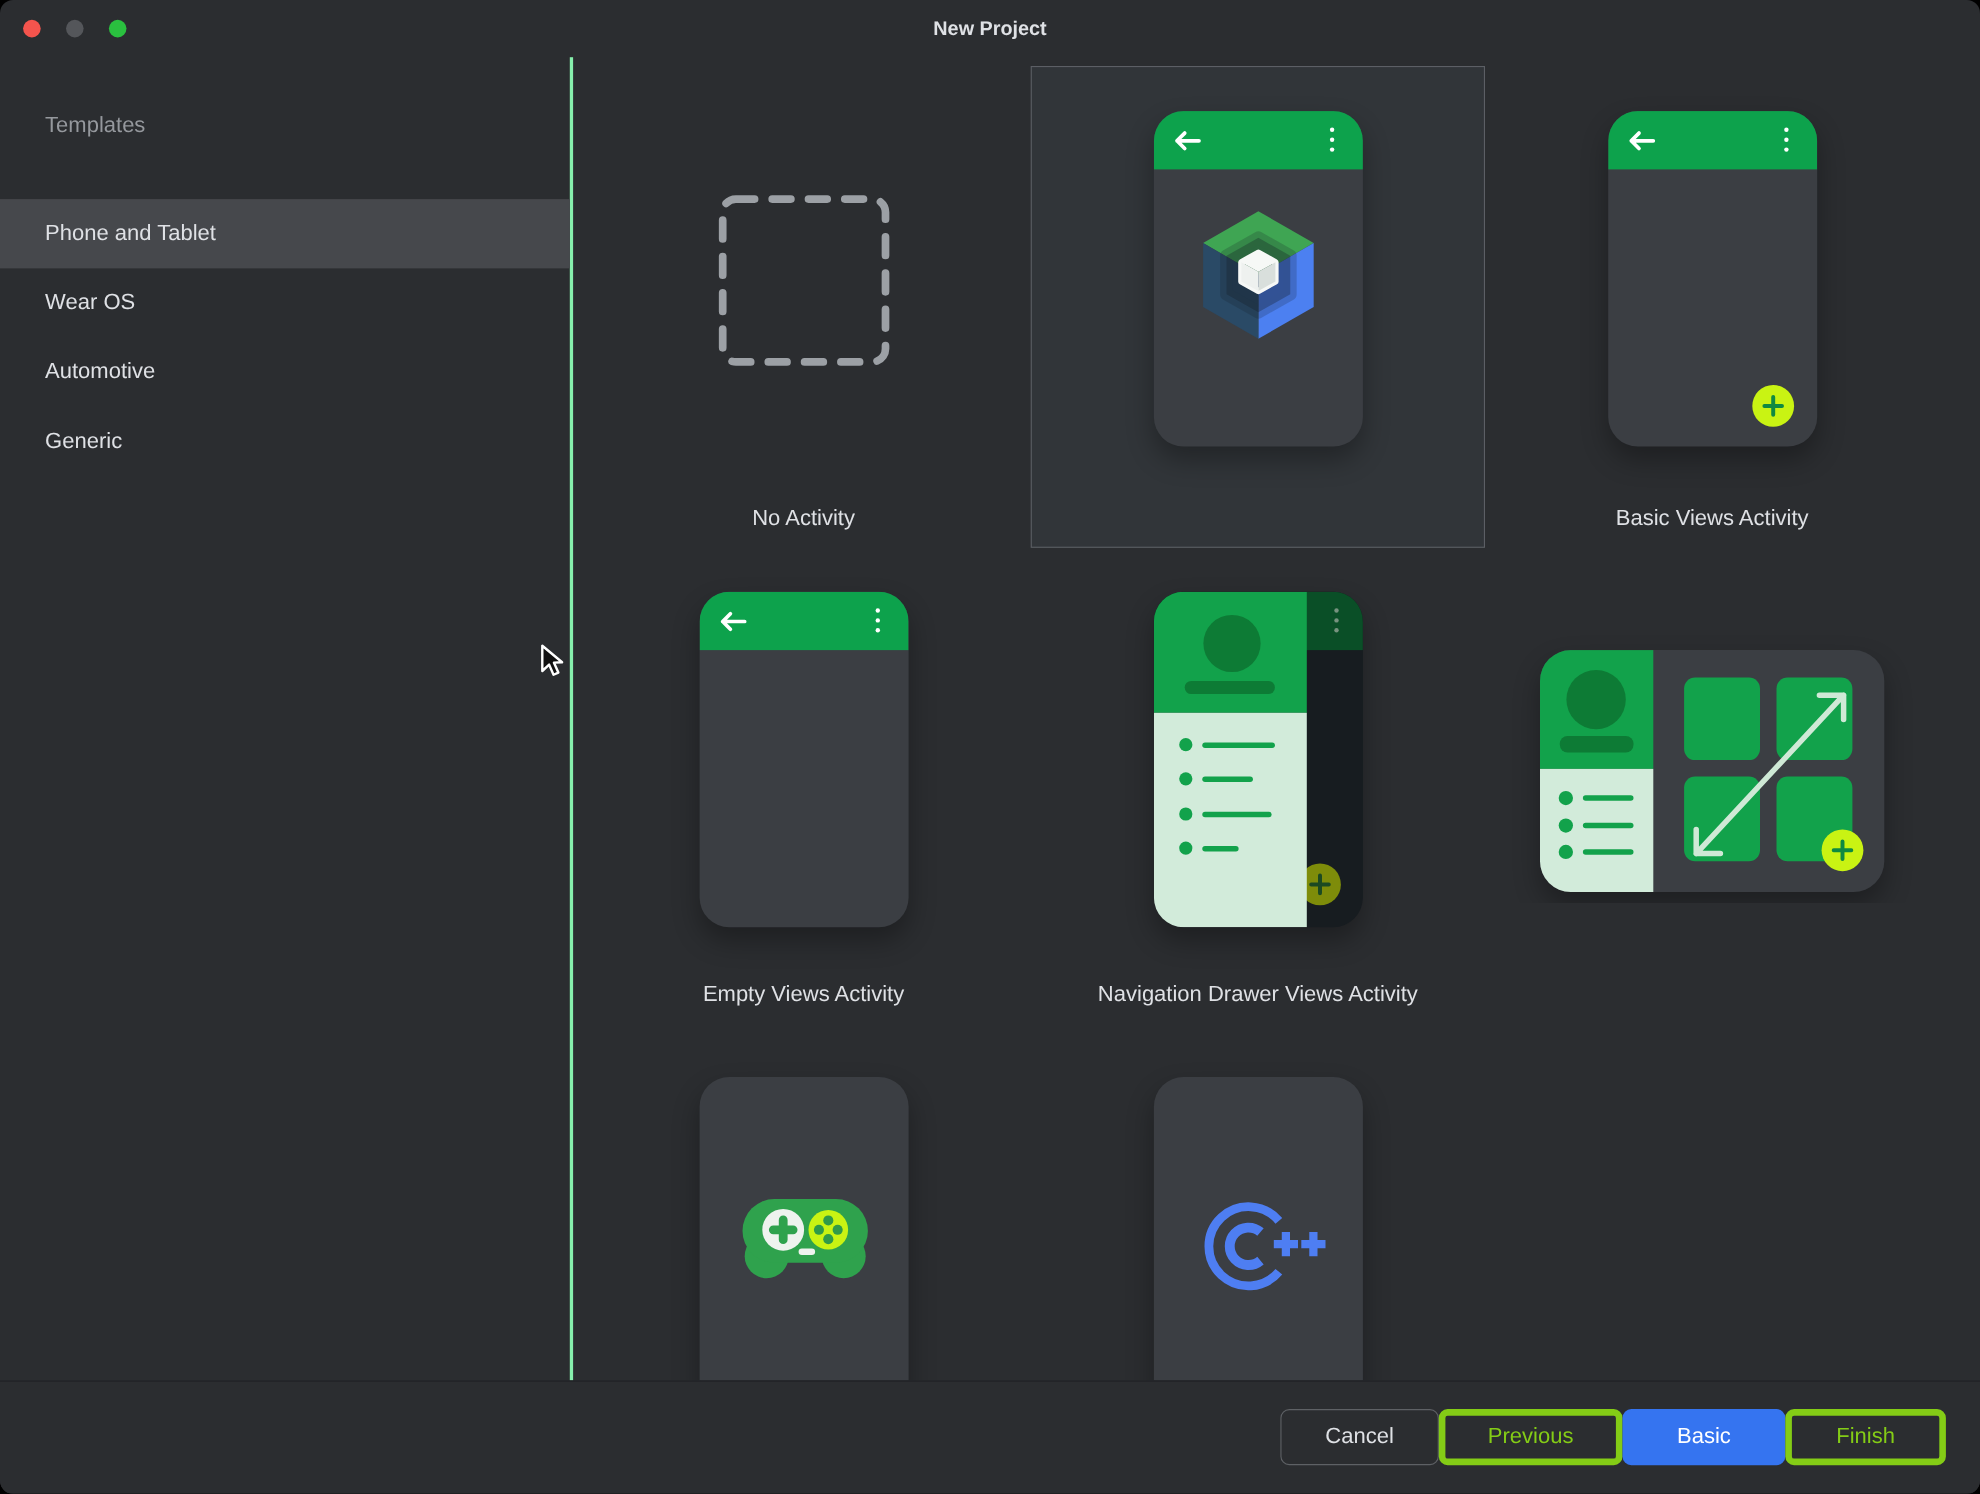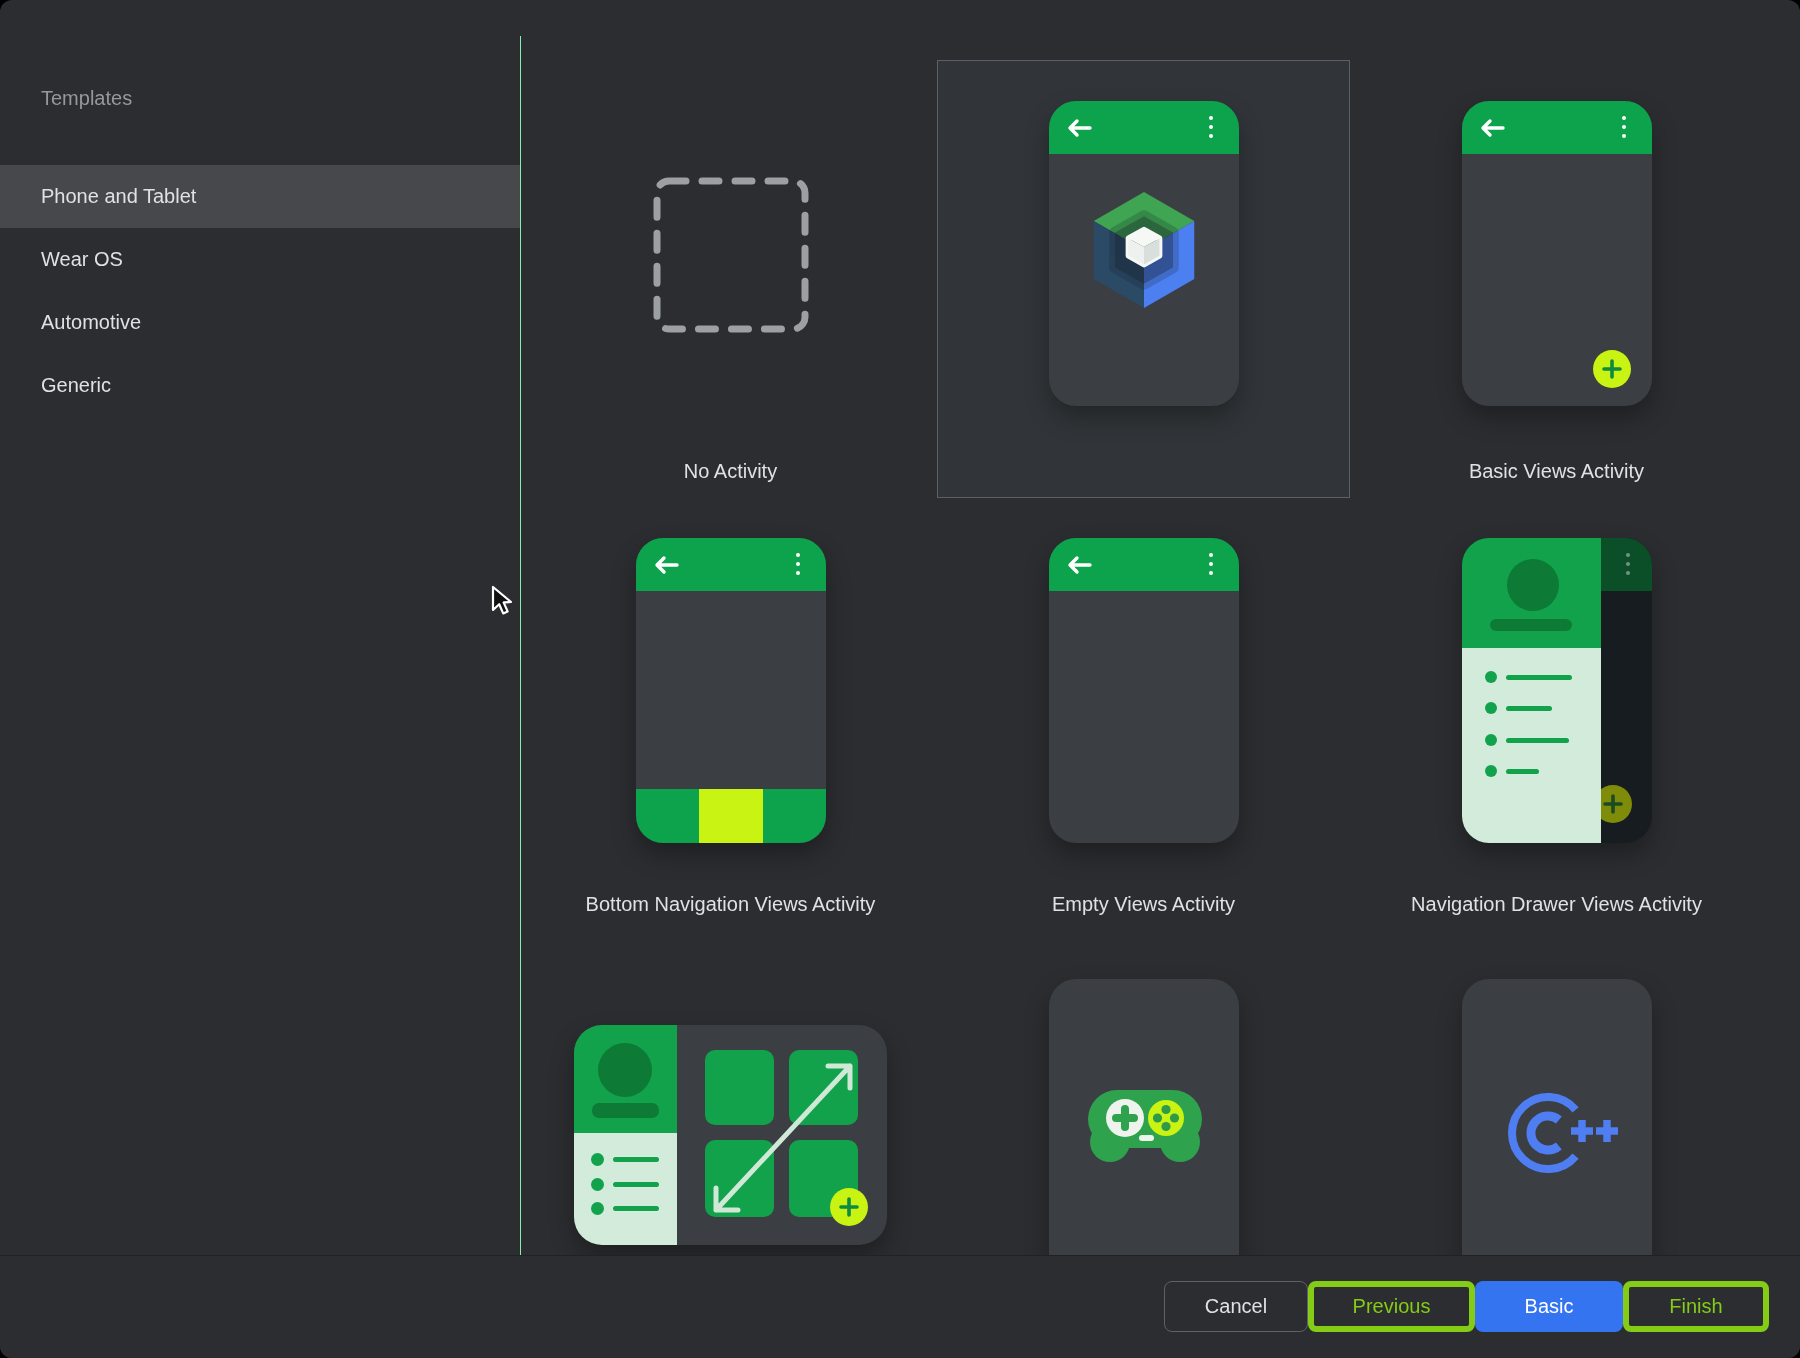--- a/index.html
+++ b/index.html
@@ -8,21 +8,21 @@
   
   .titlebar{position:absolute;left:0;top:0;right:0;height:52px;}
   .lights{position:absolute;left:21px;top:18px;display:flex;gap:23px;}
   .light{width:16px;height:16px;border-radius:50%;}
   .light.red{background:#f4544d;}
   .light.gray{background:#54565a;}
   .light.green{background:#2ac03f;}
   .wtitle{position:absolute;left:0;right:0;top:0;height:52px;line-height:52px;text-align:center;
     font-size:18px;font-weight:bold;color:#dfe1e5;}
   
-  .sidebar{position:absolute;left:0;top:36px;width:521px;bottom:103px;border-right:1px solid #86efac;box-sizing:border-box;}
+  .sidebar{position:absolute;left:0;top:52px;width:521px;bottom:103px;border-right:3px solid #86efac;box-sizing:border-box;}
   .side-header{margin:51px 0 0 41px;font-size:20px;color:#95989d;}
   .side-list{margin-top:55px;}
   .side-item{height:63px;line-height:63px;padding-left:41px;font-size:20px;color:#dfe1e5;cursor:default;}
   .side-item.selected{background:#46484c;}
   
   .main{position:absolute;left:522px;top:52px;right:0;bottom:103px;overflow:hidden;}
   .grid{position:absolute;left:2px;top:8px;width:1239px;display:flex;flex-wrap:wrap;}
   .cell{width:413px;display:flex;flex-direction:column;align-items:center;box-sizing:border-box;}
   .cell.r1{height:438px;}
   .cell.r2{height:434px;}
@@ -74,20 +74,28 @@
   .btn.prev{width:167px;}
   .btn.finish{width:146px;}
   .btn.primary{width:148px;background:#3574f0;color:#ffffff;}
   .cursor{position:absolute;left:490px;top:585px;z-index:50;}
 </style>
 </head>
 <body>
 
 <div class="window">
 
+  <div class="titlebar">
+    <div class="lights">
+      <span class="light red"></span>
+      <span class="light gray"></span>
+      <span class="light green"></span>
+    </div>
+    <div class="wtitle">New Project</div>
+  </div>
 
   <div class="sidebar">
     <div class="side-header">Templates</div>
     <div class="side-list">
       <div class="side-item selected">Phone and Tablet</div>
       <div class="side-item">Wear OS</div>
       <div class="side-item">Automotive</div>
       <div class="side-item">Generic</div>
     </div>
   </div>
@@ -147,40 +155,20 @@
             <div class="fab" style="right:21px;bottom:18px">
               <svg width="22" height="22">
                   <path d="M11 3 V19 M3 11 H19" stroke="#0e8a41" stroke-width="3.6" stroke-linecap="round"></path>
                 </svg>
             </div>
           </div>
         </div>
         <div class="clabel">Basic Views Activity</div>
       </div>
 
-      <div class="cell r2">
-        <div class="thumb">
-          <div class="phone" style="margin-top:40px">
-            <div class="phead">
-              <svg class="back" width="26" height="20">
-                <path d="M24 10 H4 M11 3 L4 10 L11 17" fill="none" stroke="#fff" stroke-width="3.4" stroke-linecap="round" stroke-linejoin="round"></path>
-              </svg>
-              <span class="kebab">
-                  <i></i>
-                  <i></i>
-                  <i></i>
-                </span>
-            </div>
-            <div class="bnav">
-                <div class="seg"></div>
-              </div>
-          </div>
-        </div>
-        <div class="clabel" style="padding-left:60px;padding-right:60px">Bottom Navigation Views Activity</div>
-      </div>
 
       <div class="cell r2">
         <div class="thumb">
           <div class="phone" style="margin-top:40px">
             <div class="phead">
               <svg class="back" width="26" height="20">
                 <path d="M24 10 H4 M11 3 L4 10 L11 17" fill="none" stroke="#fff" stroke-width="3.4" stroke-linecap="round" stroke-linejoin="round"></path>
               </svg>
               <span class="kebab">
                   <i></i>

